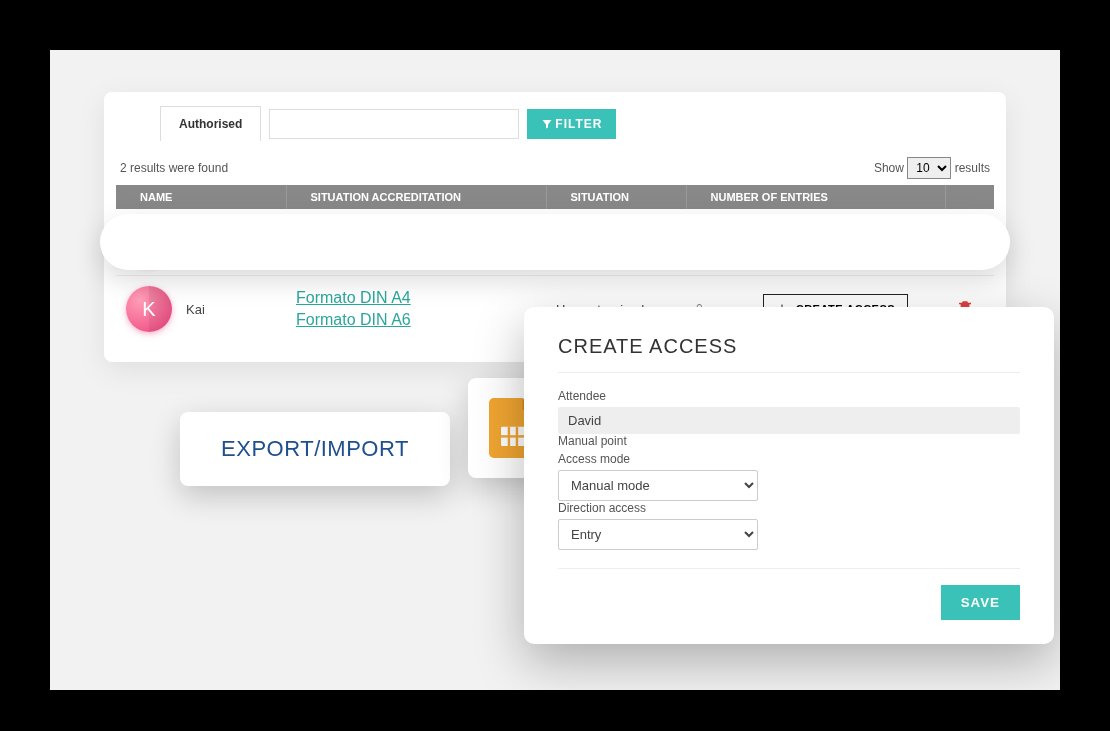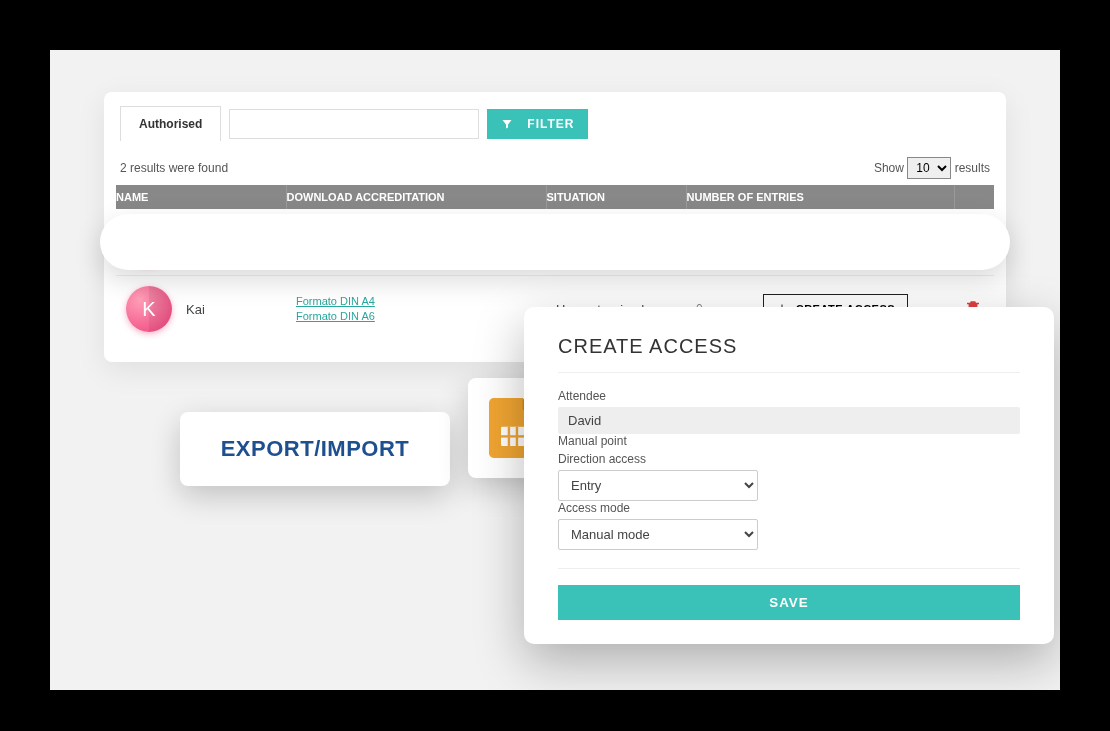--- a/index.html
+++ b/index.html
@@ -33,39 +33,40 @@
     padding: 4px 4px 10px 4px;
   }
   .tab {
     font-size: 12px;
     font-weight: bold;
     color: #333;
     padding: 10px 18px;
     border: 1px solid #ddd;
     border-bottom: none;
     background: #fff;
+    margin-left: 40px;
   }
   .search-input {
     width: 250px;
     height: 30px;
     border: 1px solid #ddd;
     padding: 0 6px;
     font-size: 12px;
   }
   .filter-btn {
     background: #3ac1b8;
     color: #fff;
     font-weight: bold;
     letter-spacing: 1px;
     font-size: 12px;
     padding: 8px 14px;
     border: none;
     display: inline-flex;
     align-items: center;
-    gap: 14px;
+    gap: 2px;
     cursor: pointer;
   }
   .filter-btn .funnel-icon {
     width: 12px; height: 12px;
   }
   .results-bar {
     display: flex;
     justify-content: space-between;
     align-items: center;
     font-size: 12px;
@@ -80,21 +81,21 @@
   .tbl {
     width: 100%;
     border-collapse: collapse;
   }
   .tbl thead th {
     background: #888;
     color: #fff;
     font-size: 11px;
     font-weight: 600;
     text-align: left;
-    padding: 6px 0;
+    padding: 6px 24px;
     border-right: 1px solid #9a9a9a;
   }
   .tbl thead th:last-child { border-right: none; }
   .tbl tbody td {
     padding: 10px 10px;
     font-size: 13px;
     color: #444;
     vertical-align: middle;
   }
   .tbl tbody tr + tr td { border-top: 1px solid #eee; }
@@ -115,21 +116,21 @@
   .avatar::after{
     content:"";
     position:absolute;
     left:50%; top:0; bottom:0;
     width:50%;
     background: rgba(0,0,0,0.06);
     border-radius: 0 100% 100% 0 / 0 50% 50% 0;
   }
   .acc-link {
     display: block;
-    font-size: 11px;
+    font-size: 16px;
     color: #2aa79c;
     text-decoration: underline;
     line-height: 1.4;
   }
   .entries-cell { color:#888; font-size:12px; }
   .create-access-btn {
     background: #fff;
     border: 1px solid #222;
     padding: 10px 16px;
     font-size: 12px;
@@ -164,21 +165,21 @@
     background: #fff;
     border-radius: 8px;
     box-shadow: 0 10px 30px rgba(0,0,0,0.2);
     display: flex;
     align-items: center;
     justify-content: center;
     padding: 24px 10px;
   }
   .export-card span {
     font-size: 22px;
-    font-weight: 700;
+    font-weight: 400;
     color: #1e4f8f;
     letter-spacing: 0.5px;
   }
   .doc-card {
     position: absolute;
     left: 418px; top: 328px;
     width: 90px; height: 100px;
     background: #fff;
     border-radius: 8px;
     box-shadow: 0 10px 30px rgba(0,0,0,0.2);
@@ -230,21 +231,20 @@
     background: #fff;
     border-radius: 2px;
   }
   .modal-actions {
     border-top: 1px solid #eee;
     margin-top: 18px;
     padding-top: 16px;
     display: flex;
     justify-content: flex-end;
     gap: 10px;
-    flex-direction: column;
   }
   .btn-save {
     background: #3ac1b8;
     color: #fff;
     border: none;
     padding: 10px 20px;
     font-weight: bold;
     letter-spacing: 1px;
     cursor: pointer;
   }
@@ -284,21 +284,21 @@
           <option>10</option>
         </select>
         <span>results</span>
       </span>
     </div>
 
     <table class="tbl">
       <thead>
         <tr>
           <th style="width:170px">NAME</th>
-          <th style="width:260px">DOWNLOAD ACCREDITATION</th>
+          <th style="width:260px">SITUATION ACCREDITATION</th>
           <th style="width:140px">SITUATION</th>
           <th>NUMBER OF ENTRIES</th>
           <th style="width:40px"></th>
         </tr>
       </thead>
       <tbody>
         <tr>
           <td>
             <div class="name-cell">
               <div class="avatar">
@@ -389,29 +389,29 @@
   <div class="fgroup">
     <label>Attendee</label>
     <div class="readonly">David</div>
   </div>
 
   <div class="fgroup">
     <label>Manual point</label>
   </div>
 
   <div class="fgroup">
+    <label>Access mode</label>
+    <select class="sel">
+      <option>Manual mode</option>
+    </select>
+  </div>
+
+  <div class="fgroup">
     <label>Direction access</label>
     <select class="sel">
       <option>Entry</option>
     </select>
   </div>
 
-  <div class="fgroup">
-    <label>Access mode</label>
-    <select class="sel">
-      <option>Manual mode</option>
-    </select>
-  </div>
-
   <div class="modal-actions">
     <button class="btn-save">SAVE</button>
   </div>
 </div>
 
 </body></html>

